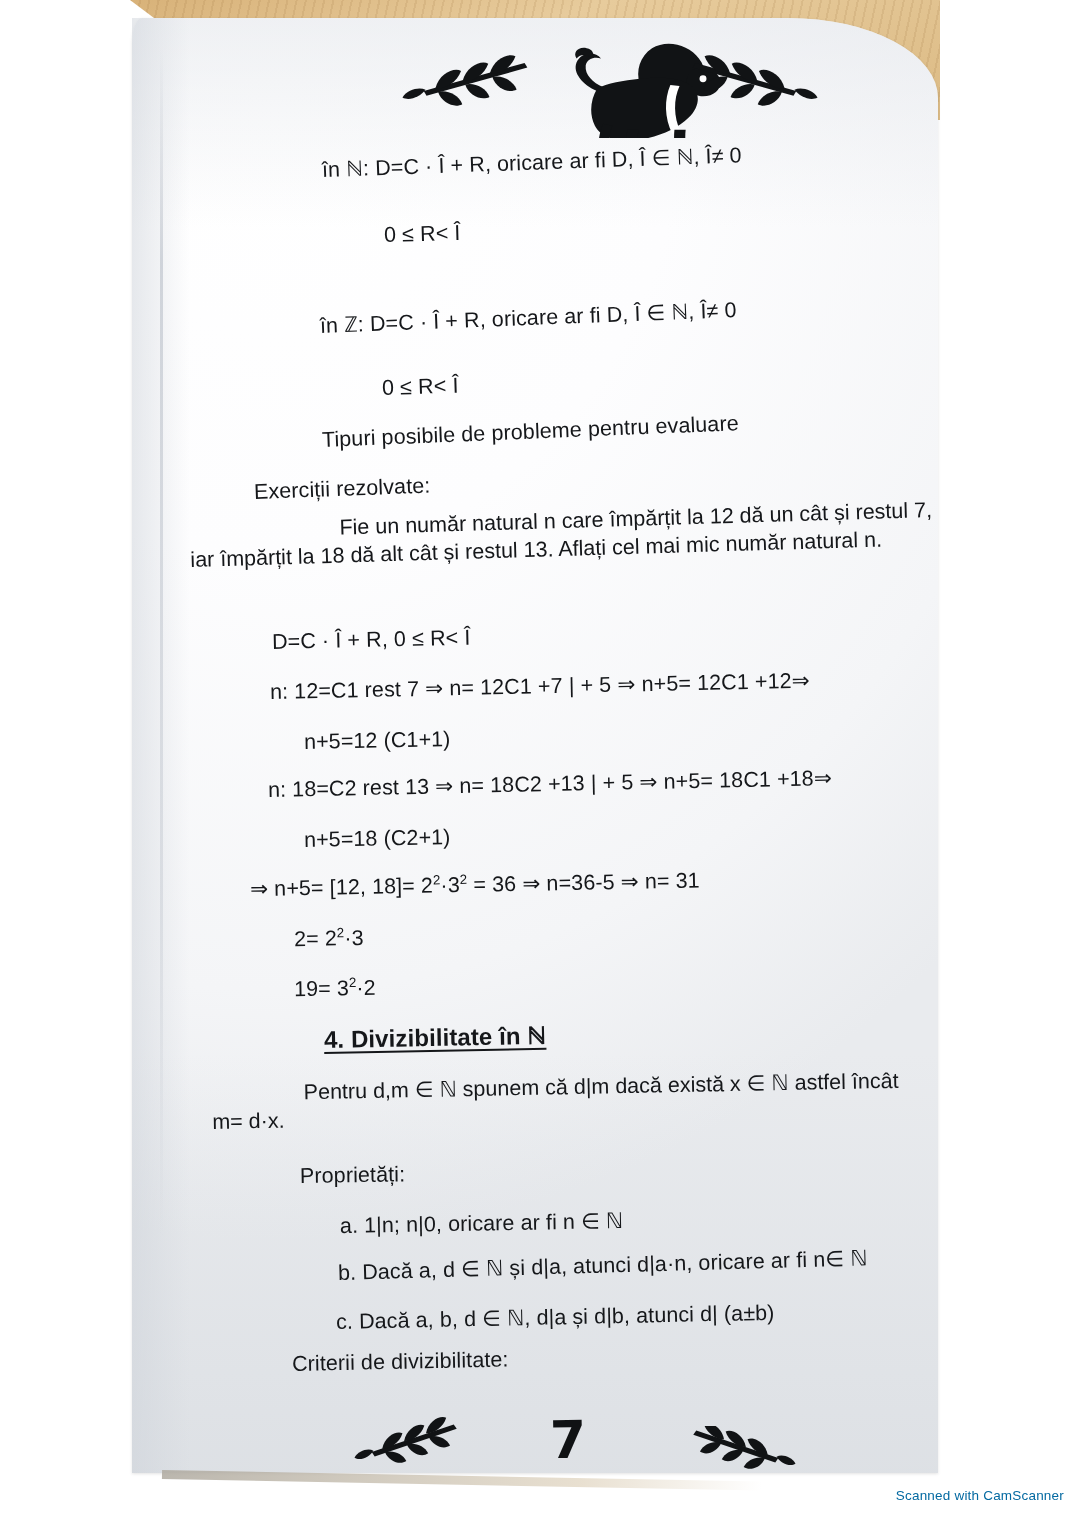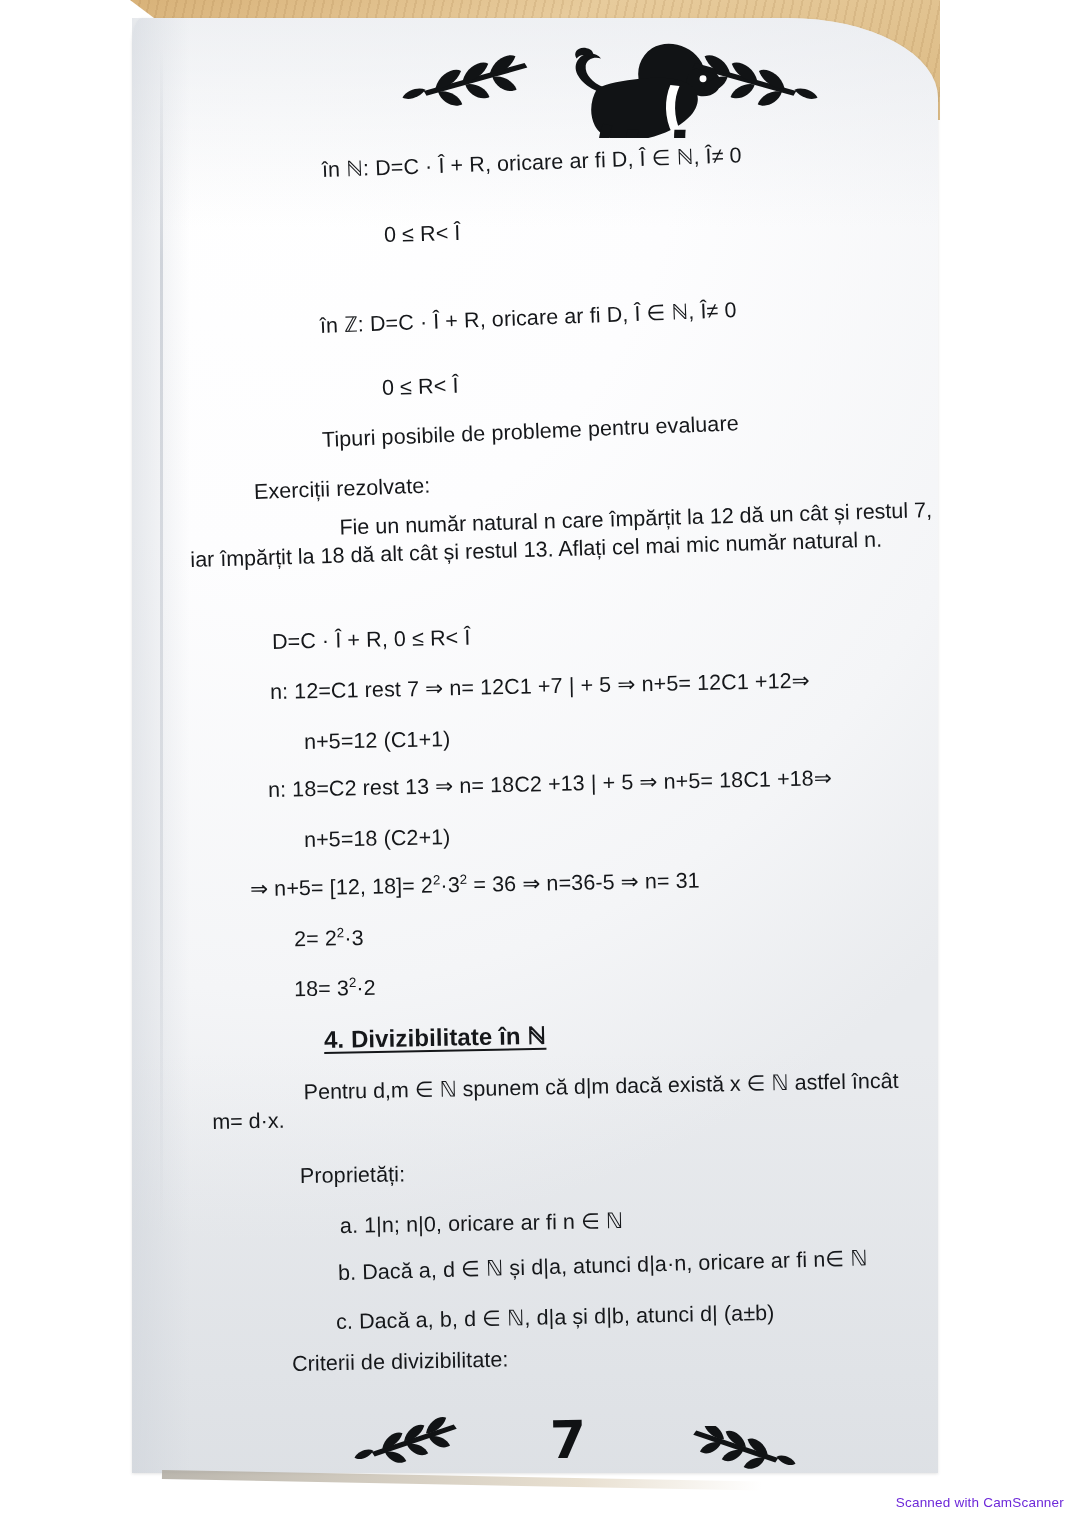--- a/index.html
+++ b/index.html
@@ -131,23 +131,23 @@
     font-family: "DejaVu Sans", sans-serif;
     font-weight: bold;
     font-size: 52px;
     color: #101214;
   }
 
   
   .watermark {
     position: absolute;
     right: 16px;
-    bottom: 18px;
+    bottom: 25px;
     font-size: 13.5px;
-    color: #6d28d9;
+    color: #0369a1;
     letter-spacing: .2px;
     font-family: "Liberation Sans", sans-serif;
   }
 </style>
 </head>
 <body>
 
 <div id="scan-root">
 
   <div class="desk">
@@ -244,21 +244,21 @@
 
       <div class="line" style="left:118px; top:858px; transform:rotate(-1.1deg); transform-origin:left center;">
         <span>⇒ n+5= [12, 18]= 2</span><sup>2</sup><span>·3</span><sup>2</sup><span> = 36 ⇒ n=36-5 ⇒ n= 31</span>
       </div>
 
       <div class="line" style="left:162px; top:908px; transform:rotate(-1.0deg); transform-origin:left center;">
         <span>2= 2</span><sup>2</sup><span>·3</span>
       </div>
 
       <div class="line" style="left:162px; top:958px; transform:rotate(-1.0deg); transform-origin:left center;">
-        <span>18= 3</span><sup>2</sup><span>·2</span>
+        <span>19= 3</span><sup>2</sup><span>·2</span>
       </div>
 
       <div class="line heading" style="left:192px; top:1008px; font-size:24px; transform:rotate(-1.1deg); transform-origin:left center;">4. Divizibilitate în ℕ</div>
 
       <div class="wrapline" style="left:80px; top:1062px; width:720px; text-indent:92px; transform:rotate(-1.1deg); transform-origin:left center;">Pentru d,m ∈ ℕ spunem că d|m dacă există x ∈ ℕ astfel încât m= d·x.</div>
 
       <div class="line" style="left:168px; top:1146px; transform:rotate(-0.9deg); transform-origin:left center;">Proprietăți:</div>
 
       <div class="line" style="left:208px; top:1196px; transform:rotate(-1.0deg); transform-origin:left center;">a.  1|n; n|0, oricare ar fi n ∈ ℕ</div>
 

